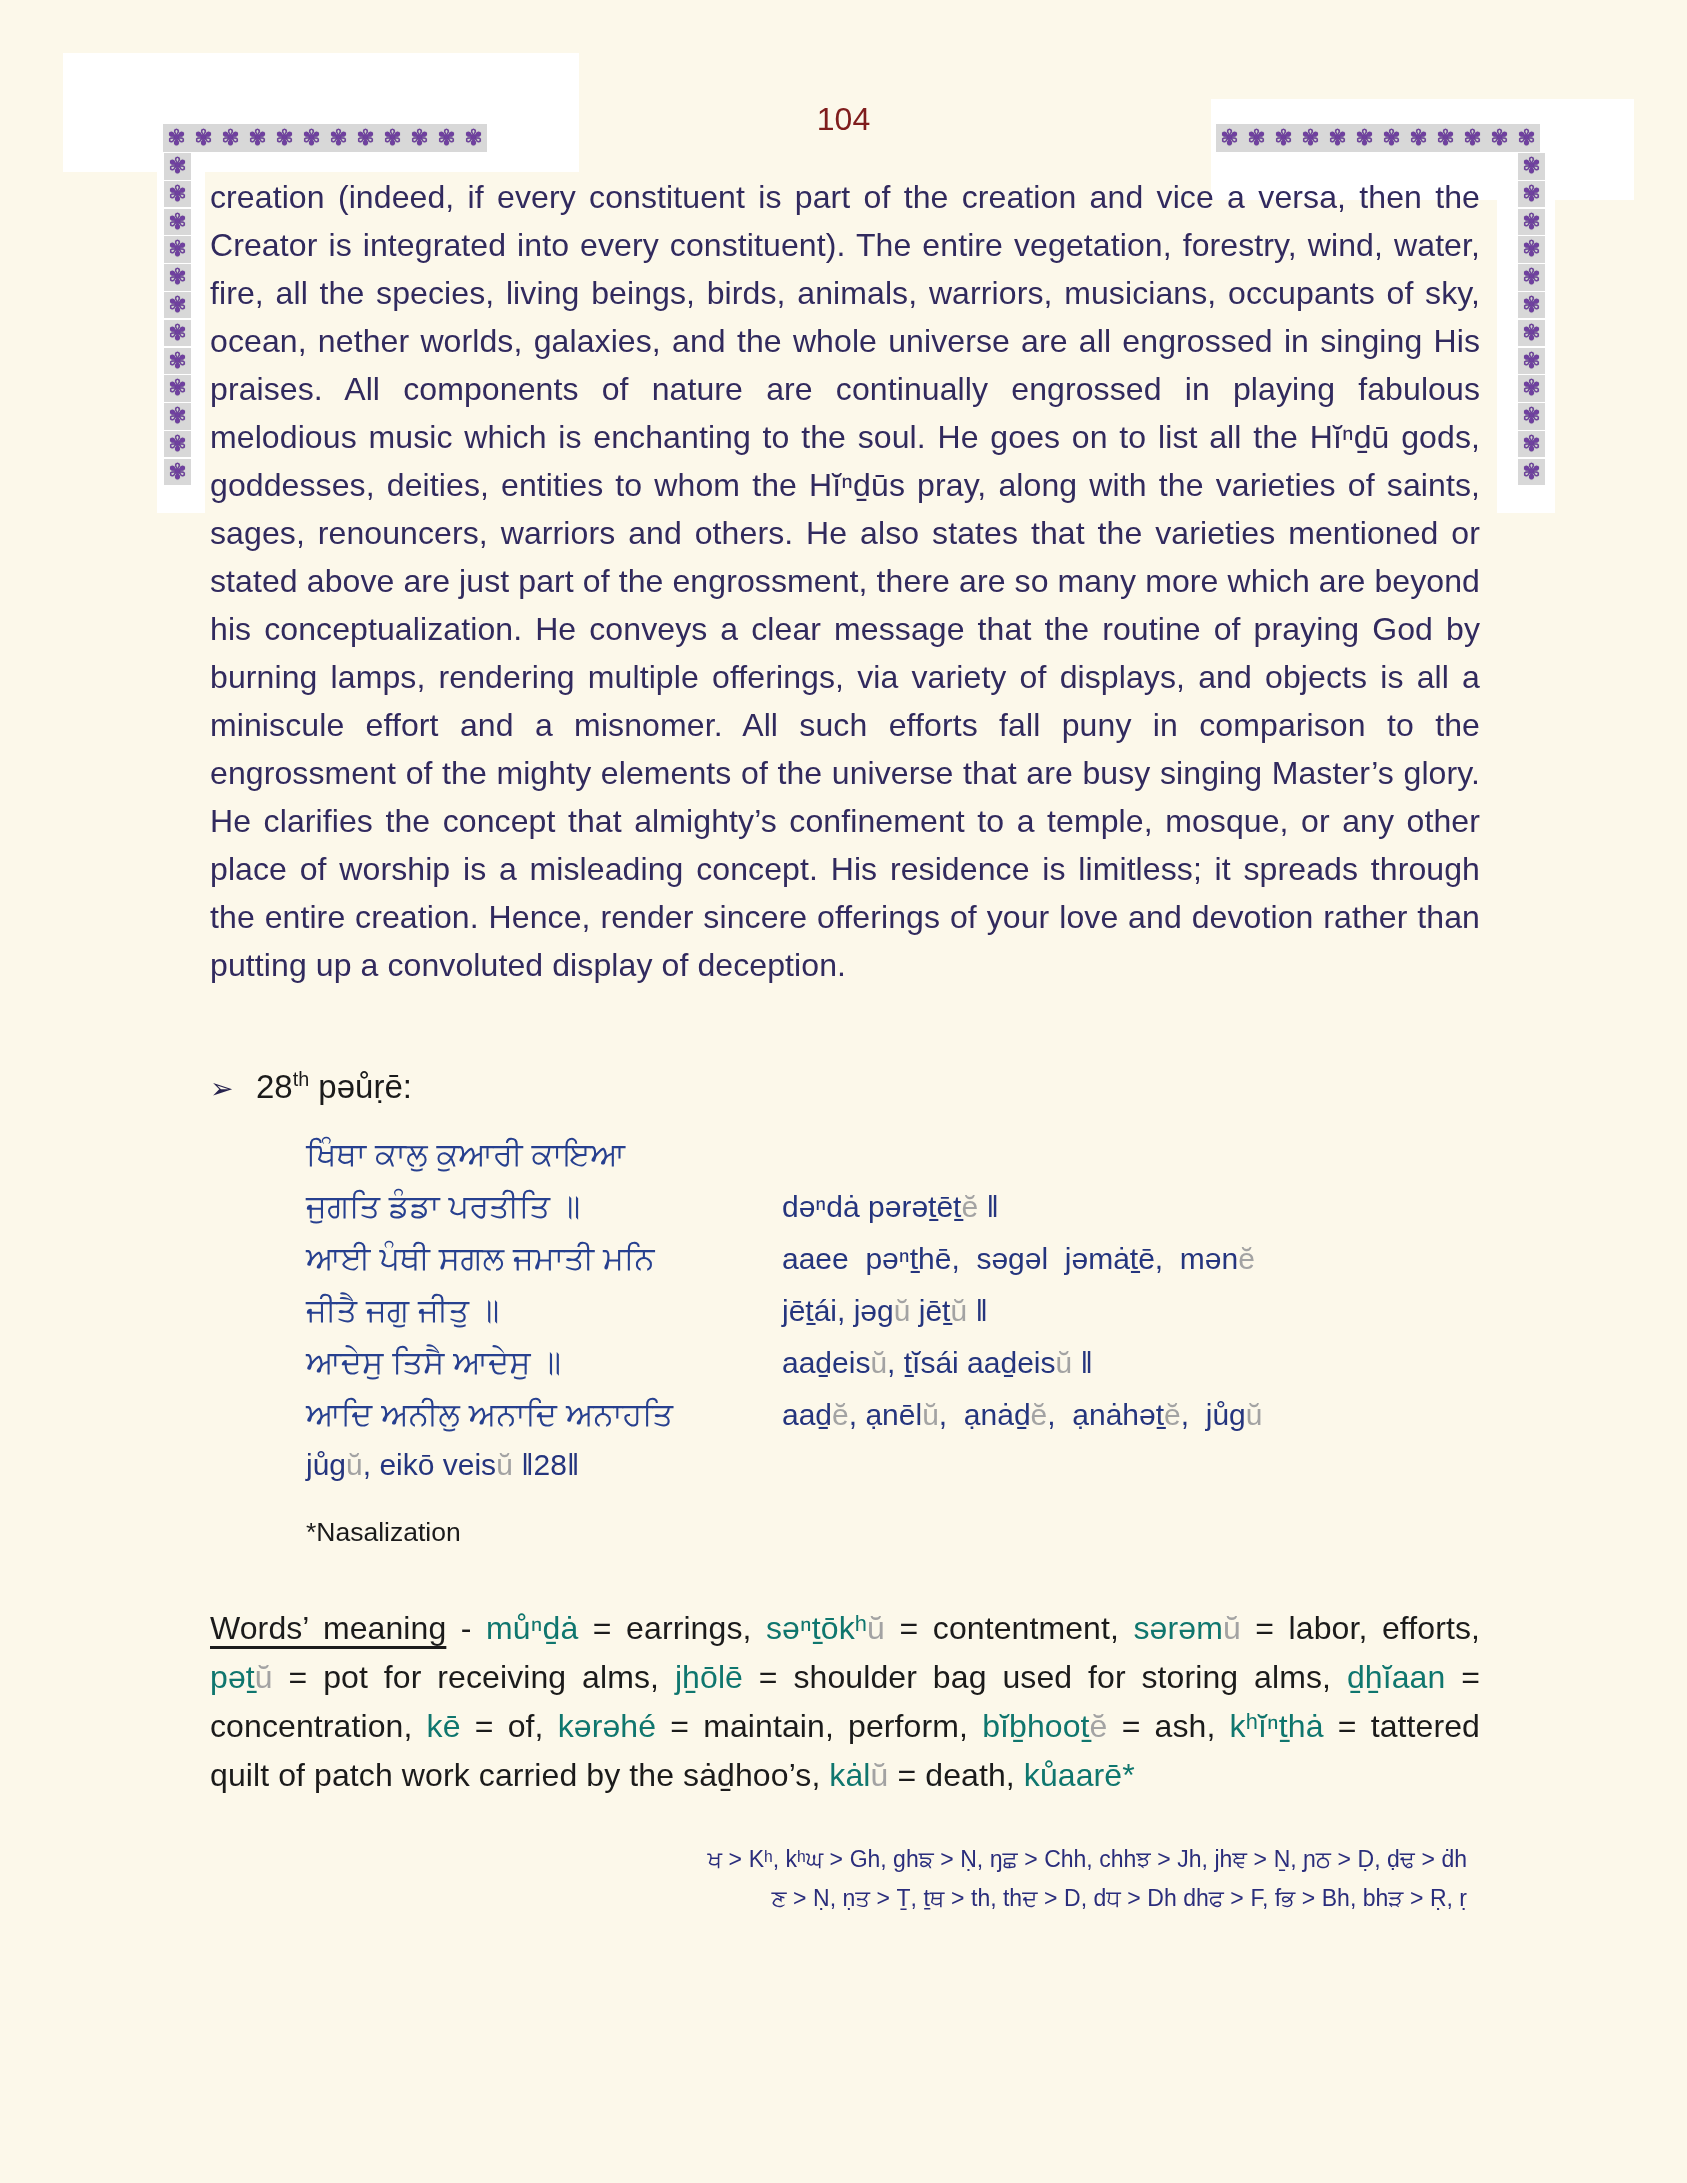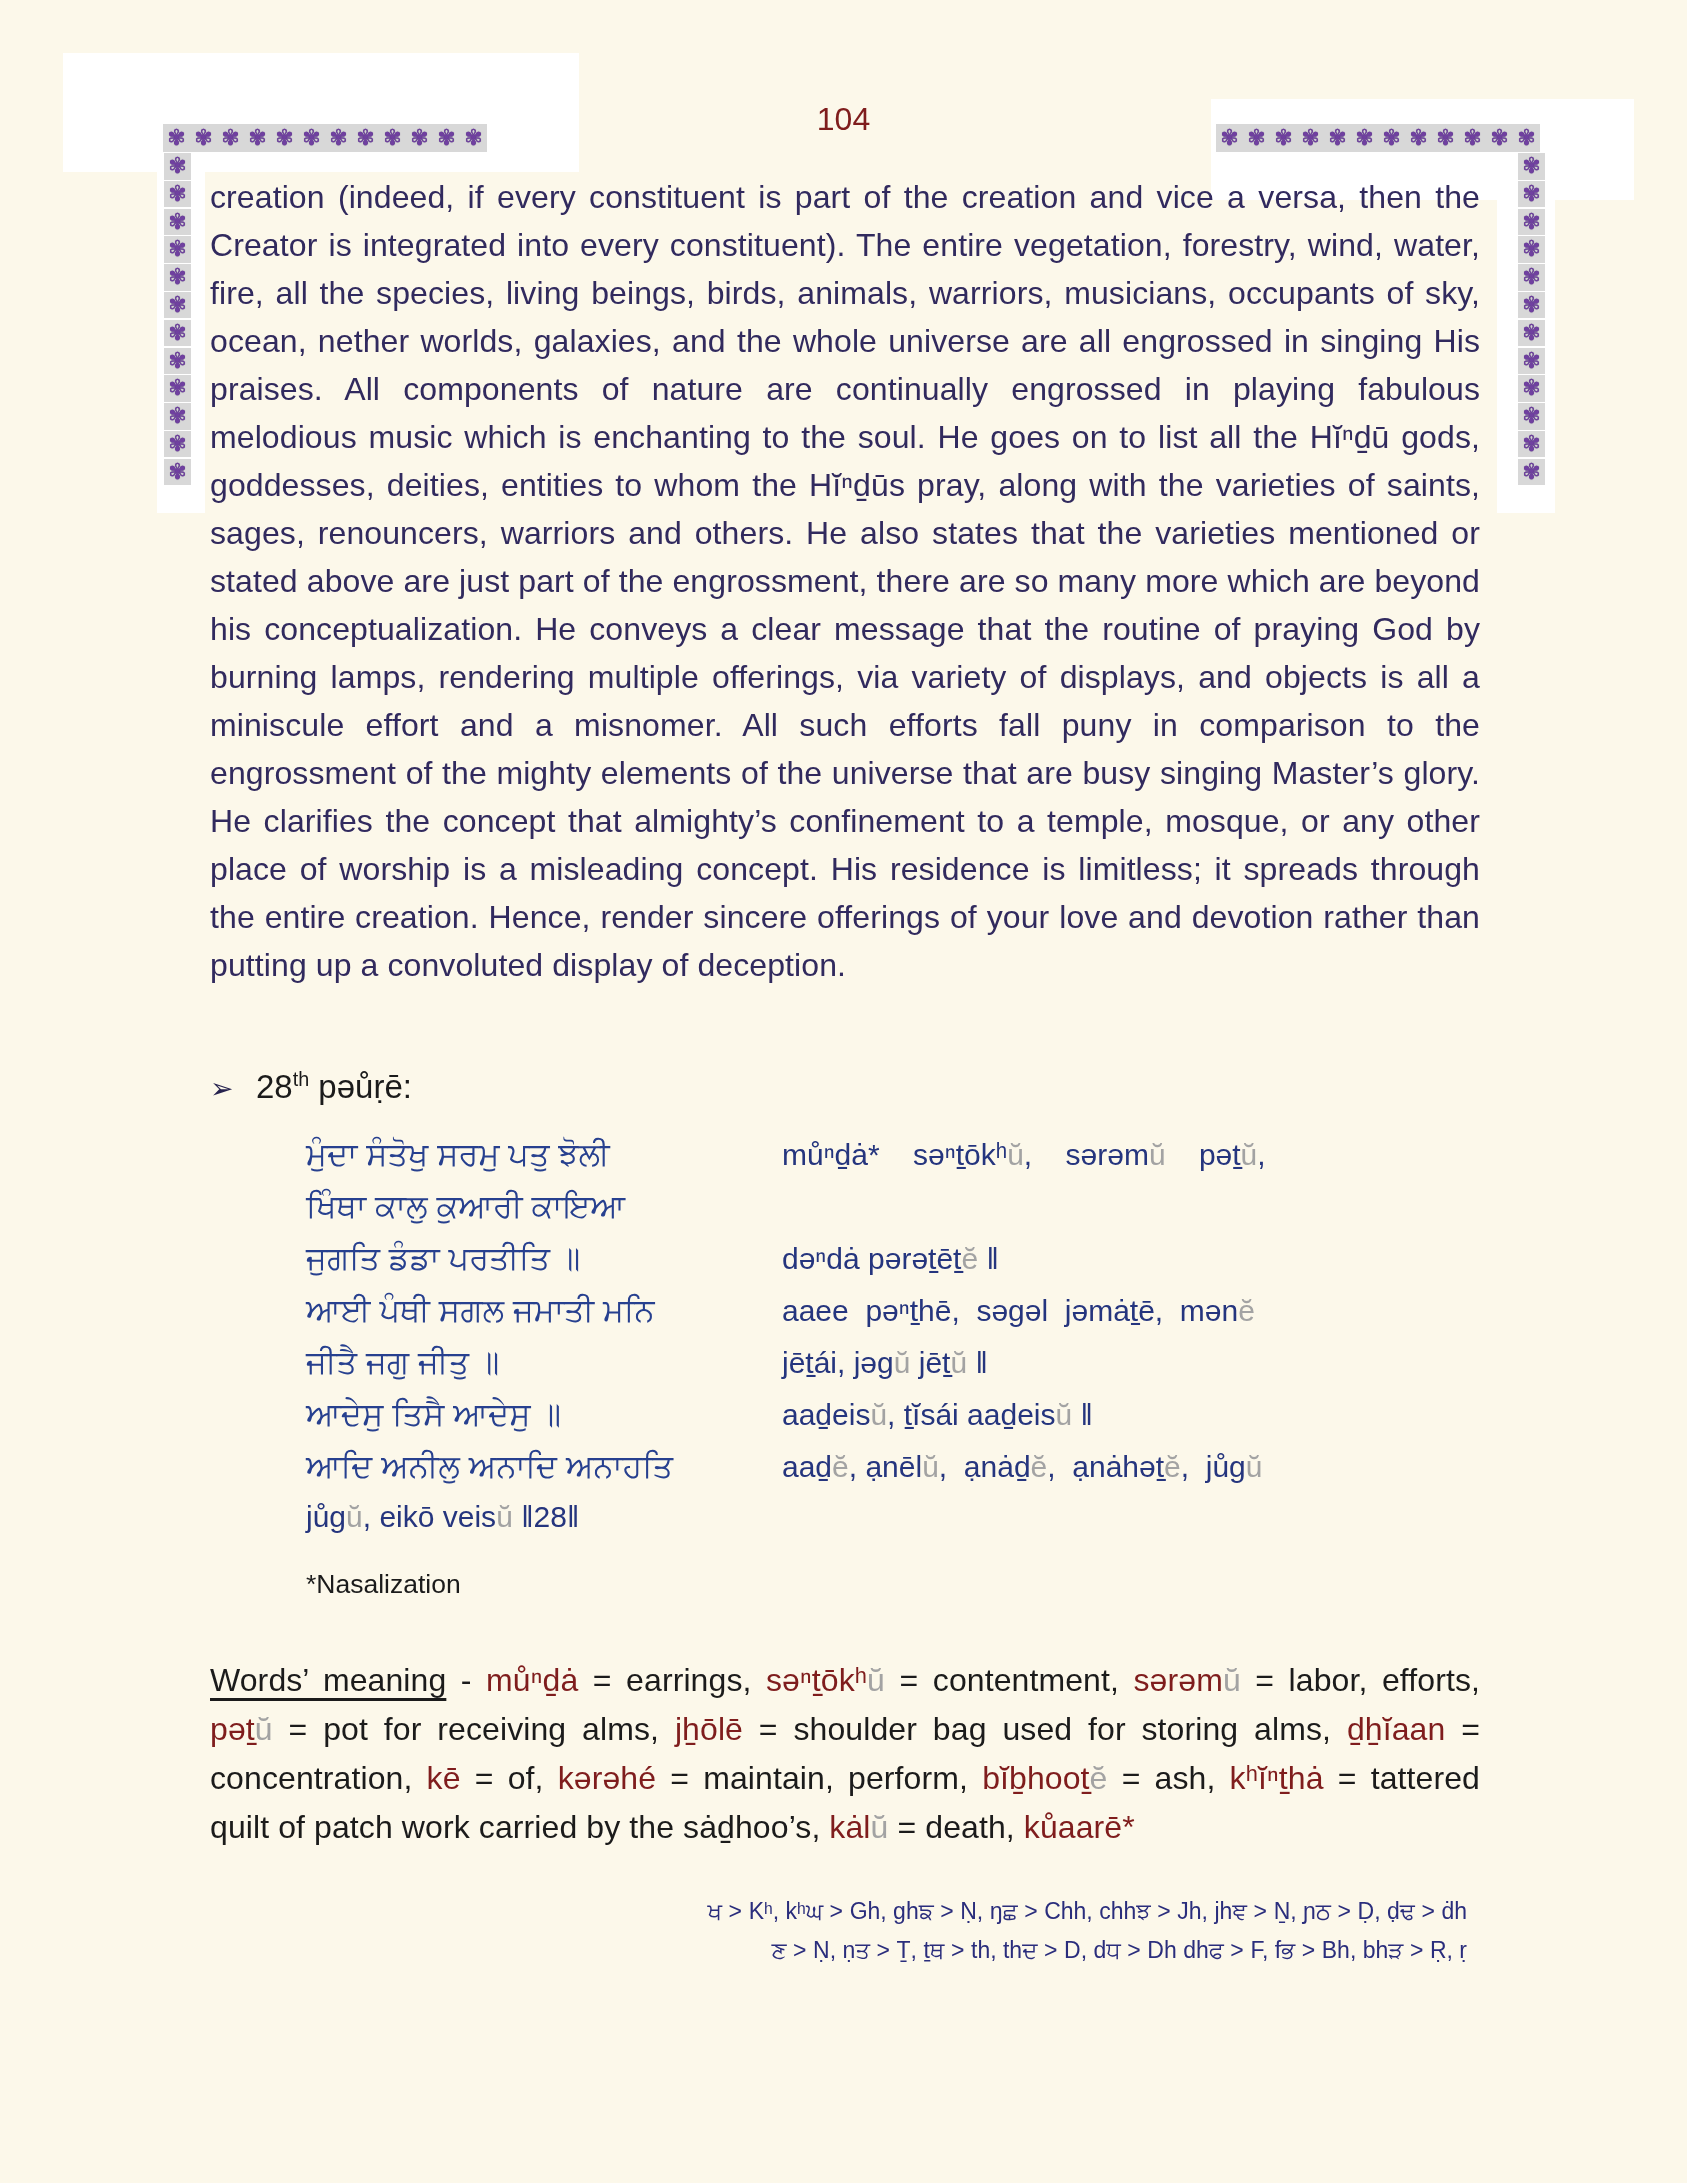--- a/index.html
+++ b/index.html
@@ -27,21 +27,21 @@
   .pauri-heading{margin-top:79px;font-size:33px;color:#1B1B1B;display:flex;align-items:baseline;}
   .pauri-bullet{font-size:28px;margin-right:22.5px;color:#26224E;}
   .pauri-heading sup{font-size:60%;line-height:0;}
 
   .verse{margin-top:30px;margin-left:96px;}
   .verse-row{display:flex;align-items:baseline;min-height:52px;}
   .vg{width:476px;font-size:32px;color:#27408F;flex:none;}
   .vt{width:688px;font-size:30px;color:#25357E;white-space:pre-wrap;flex:none;}
 
   .s-b{color:#25357E;}
-  .words .s-b{color:#7f1d1d;}
+  .words .s-b{color:#0f766e;}
   .s-g{color:#A3A3A3;}
   .s-u{color:#1B1B1B;text-decoration:underline;text-underline-offset:6.6px;
        text-decoration-thickness:2.6px;}
 
   .nasal-note{margin-top:17px;margin-left:96px;font-size:26.5px;color:#1B1B1B;}
 
   .words{margin-top:56px;font-size:32px;line-height:49px;color:#1B1B1B;
          text-align:justify;letter-spacing:0.1px;}
 
   .key{margin-top:46px;margin-left:86px;width:1171px;font-size:23px;color:#2A2D7C;}
@@ -123,24 +123,20 @@
 
     <p class="body-par">creation (indeed, if every constituent is part of the creation and vice a versa, then the Creator is integrated into every constituent). The entire vegetation, forestry, wind, water, fire, all the species, living beings, birds, animals, warriors, musicians, occupants of sky, ocean, nether worlds, galaxies, and the whole universe are all engrossed in singing His praises. All components of nature are continually engrossed in playing fabulous melodious music which is enchanting to the soul. He goes on to list all the Hĭⁿd̠ū gods, goddesses, deities, entities to whom the Hĭⁿd̠ūs pray, along with the varieties of saints, sages, renouncers, warriors and others. He also states that the varieties mentioned or stated above are just part of the engrossment, there are so many more which are beyond his conceptualization. He conveys a clear message that the routine of praying God by burning lamps, rendering multiple offerings, via variety of displays, and objects is all a miniscule effort and a misnomer. All such efforts fall puny in comparison to the engrossment of the mighty elements of the universe that are busy singing Master’s glory. He clarifies the concept that almighty’s confinement to a temple, mosque, or any other place of worship is a misleading concept. His residence is limitless; it spreads through the entire creation. Hence, render sincere offerings of your love and devotion rather than putting up a convoluted display of deception.</p>
 
     <div class="pauri-heading">
       <span class="pauri-bullet">➢</span>
       <span><span>28</span><sup>th</sup><span> pəůṛē:</span></span>
     </div>
 
     <div class="verse">
         <div class="verse-row">
-          <div class="vg">ਮੁੰਦਾ ਸੰਤੋਖੁ ਸਰਮੁ ਪਤੁ ਝੋਲੀ</div>
-          <div class="vt"><span class="s-b">můⁿd̠ȧ*    səⁿt̠ōkʰ</span><span class="s-g">ŭ</span><span class="s-b">,    sərəm</span><span class="s-g">ŭ</span><span class="s-b">    pət̠</span><span class="s-g">ŭ</span><span class="s-b">,</span></div>
-        </div>
-        <div class="verse-row">
           <div class="vg">ਖਿੰਥਾ ਕਾਲੁ ਕੁਆਰੀ ਕਾਇਆ</div>
         </div>
         <div class="verse-row">
           <div class="vg">ਜੁਗਤਿ ਡੰਡਾ ਪਰਤੀਤਿ ॥</div>
           <div class="vt"><span class="s-b">dəⁿdȧ pərət̠ēt̠</span><span class="s-g">ĕ</span><span class="s-b"> ‖</span></div>
         </div>
         <div class="verse-row">
           <div class="vg">ਆਈ ਪੰਥੀ ਸਗਲ ਜਮਾਤੀ ਮਨਿ</div>
           <div class="vt"><span class="s-b">aaee  pəⁿt̠hē,  səgəl  jəmȧt̠ē,  mən</span><span class="s-g">ĕ</span></div>
         </div>

